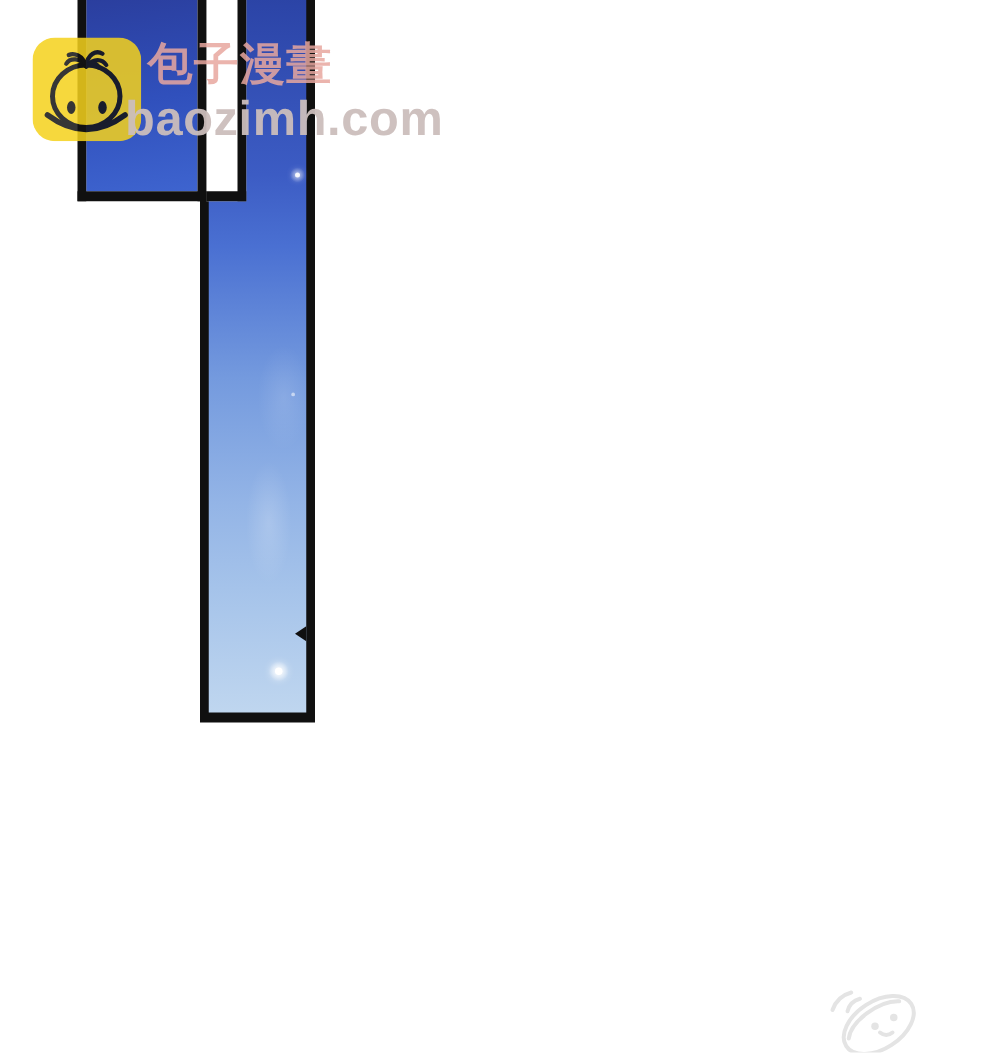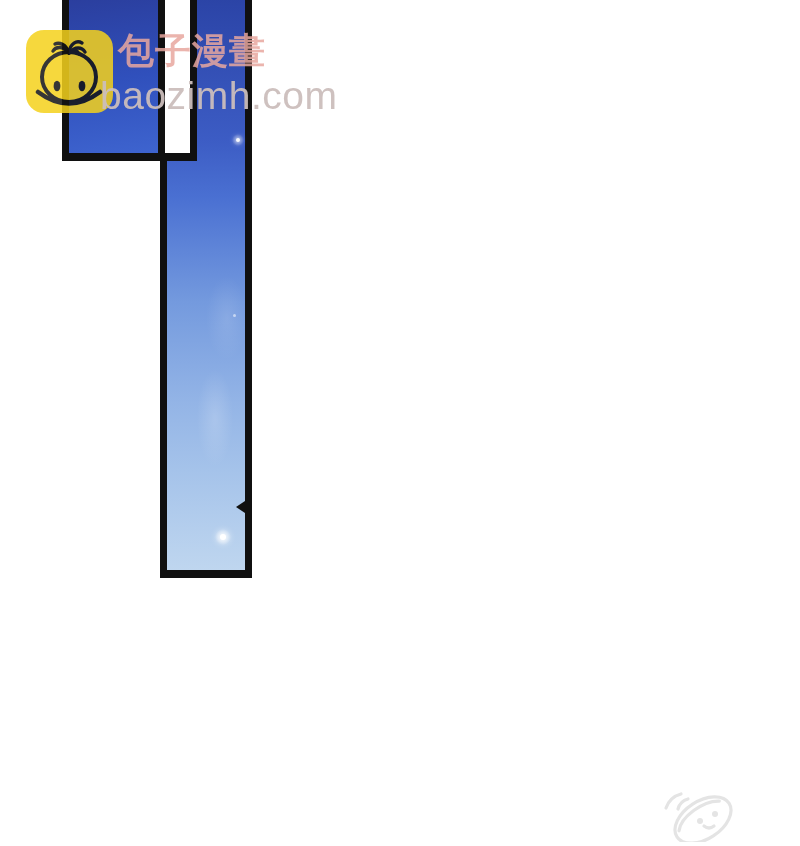--- a/index.html
+++ b/index.html
@@ -66,21 +66,21 @@
   .bz-title {
     position: absolute; left: 102px; top: 28px;
     font-size: 36px; line-height: 1.25; font-weight: 700;
     letter-spacing: 1px;
     color: rgba(231, 167, 159, 0.85);
     white-space: nowrap;
     margin-left: 16px;
   }
   .bz-url {
     position: absolute; left: 100px; top: 76px;
-    font-size: 39px; line-height: 1.0; font-weight: 400;
+    font-size: 39px; line-height: 1.0; font-weight: 700;
     letter-spacing: 0.5px;
     color: rgba(203, 190, 188, 0.95);
     white-space: nowrap;
   }
 
   
   .bd-mark { position: absolute; left: 655px; top: 782px; width: 145px; height: 62px; }
   .bd-logo { position: absolute; left: 4px; top: 4px; }
   .bd-label {
     position: absolute; left: 62px; top: 12px;

